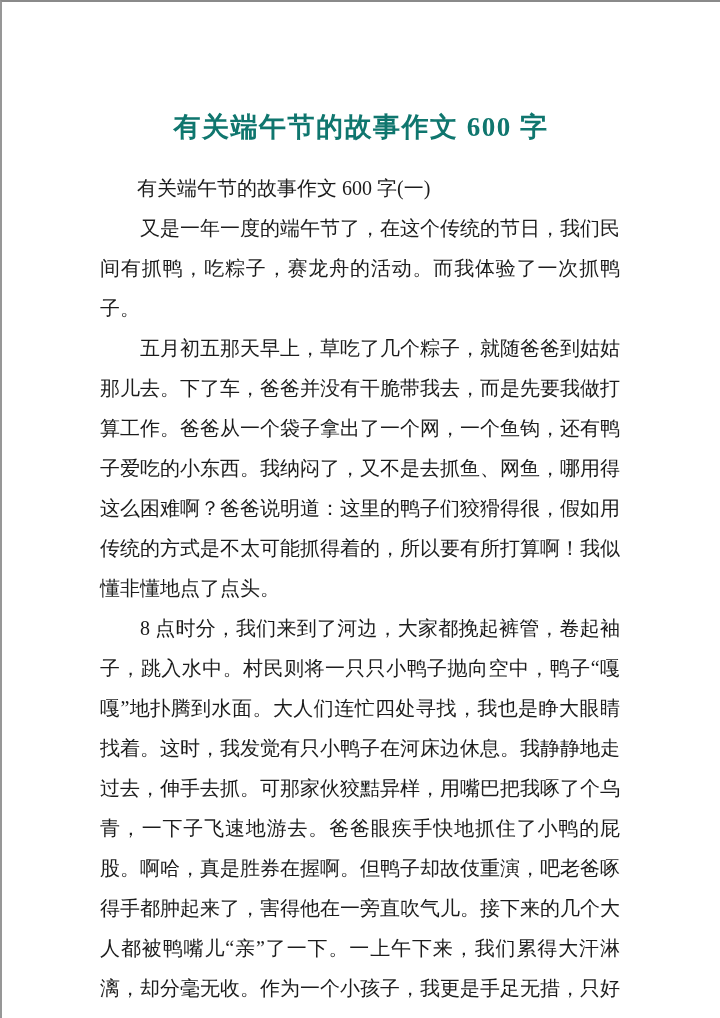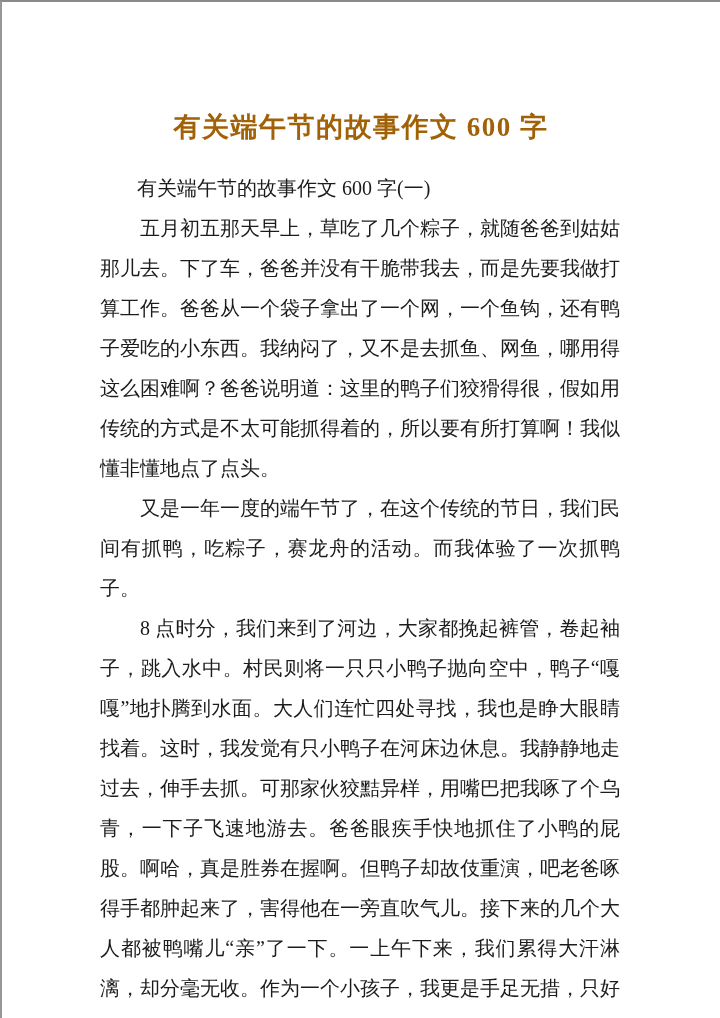--- a/index.html
+++ b/index.html
@@ -20,21 +20,21 @@
     color: #1a1a1a;
   }
   .doc-title {
     margin: 110px 0 0 0;
     padding: 0;
     text-align: center;
     font-size: 27px;
     line-height: 30px;
     font-weight: bold;
     letter-spacing: 1.5px;
-    color: #a16207;
+    color: #0f766e;
   }
   .doc-body {
     margin-top: 26px;
     padding: 0 100px 0 98px;
     font-size: 20px;
     line-height: 40px;
     text-align: justify;
     color: #1c1c1c;
   }
   .doc-body p {
@@ -47,17 +47,17 @@
     margin-left: 37px;
   }
 </style>
 </head>
 <body>
 
 <div class="page">
   <h1 class="doc-title">有关端午节的故事作文 600 字</h1>
   <div class="doc-body">
     <p class="section-heading">有关端午节的故事作文 600 字(一)</p>
+    <p>又是一年一度的端午节了，在这个传统的节日，我们民间有抓鸭，吃粽子，赛龙舟的活动。而我体验了一次抓鸭子。</p>
     <p>五月初五那天早上，草吃了几个粽子，就随爸爸到姑姑那儿去。下了车，爸爸并没有干脆带我去，而是先要我做打算工作。爸爸从一个袋子拿出了一个网，一个鱼钩，还有鸭子爱吃的小东西。我纳闷了，又不是去抓鱼、网鱼，哪用得这么困难啊？爸爸说明道：这里的鸭子们狡猾得很，假如用传统的方式是不太可能抓得着的，所以要有所打算啊！我似懂非懂地点了点头。</p>
-    <p>又是一年一度的端午节了，在这个传统的节日，我们民间有抓鸭，吃粽子，赛龙舟的活动。而我体验了一次抓鸭子。</p>
     <p>8 点时分，我们来到了河边，大家都挽起裤管，卷起袖子，跳入水中。村民则将一只只小鸭子抛向空中，鸭子“嘎嘎”地扑腾到水面。大人们连忙四处寻找，我也是睁大眼睛找着。这时，我发觉有只小鸭子在河床边休息。我静静地走过去，伸手去抓。可那家伙狡黠异样，用嘴巴把我啄了个乌青，一下子飞速地游去。爸爸眼疾手快地抓住了小鸭的屁股。啊哈，真是胜券在握啊。但鸭子却故伎重演，吧老爸啄得手都肿起来了，害得他在一旁直吹气儿。接下来的几个大人都被鸭嘴儿“亲”了一下。一上午下来，我们累得大汗淋漓，却分毫无收。作为一个小孩子，我更是手足无措，只好在一</p>
   </div>
 </div>
 
 </body></html>

